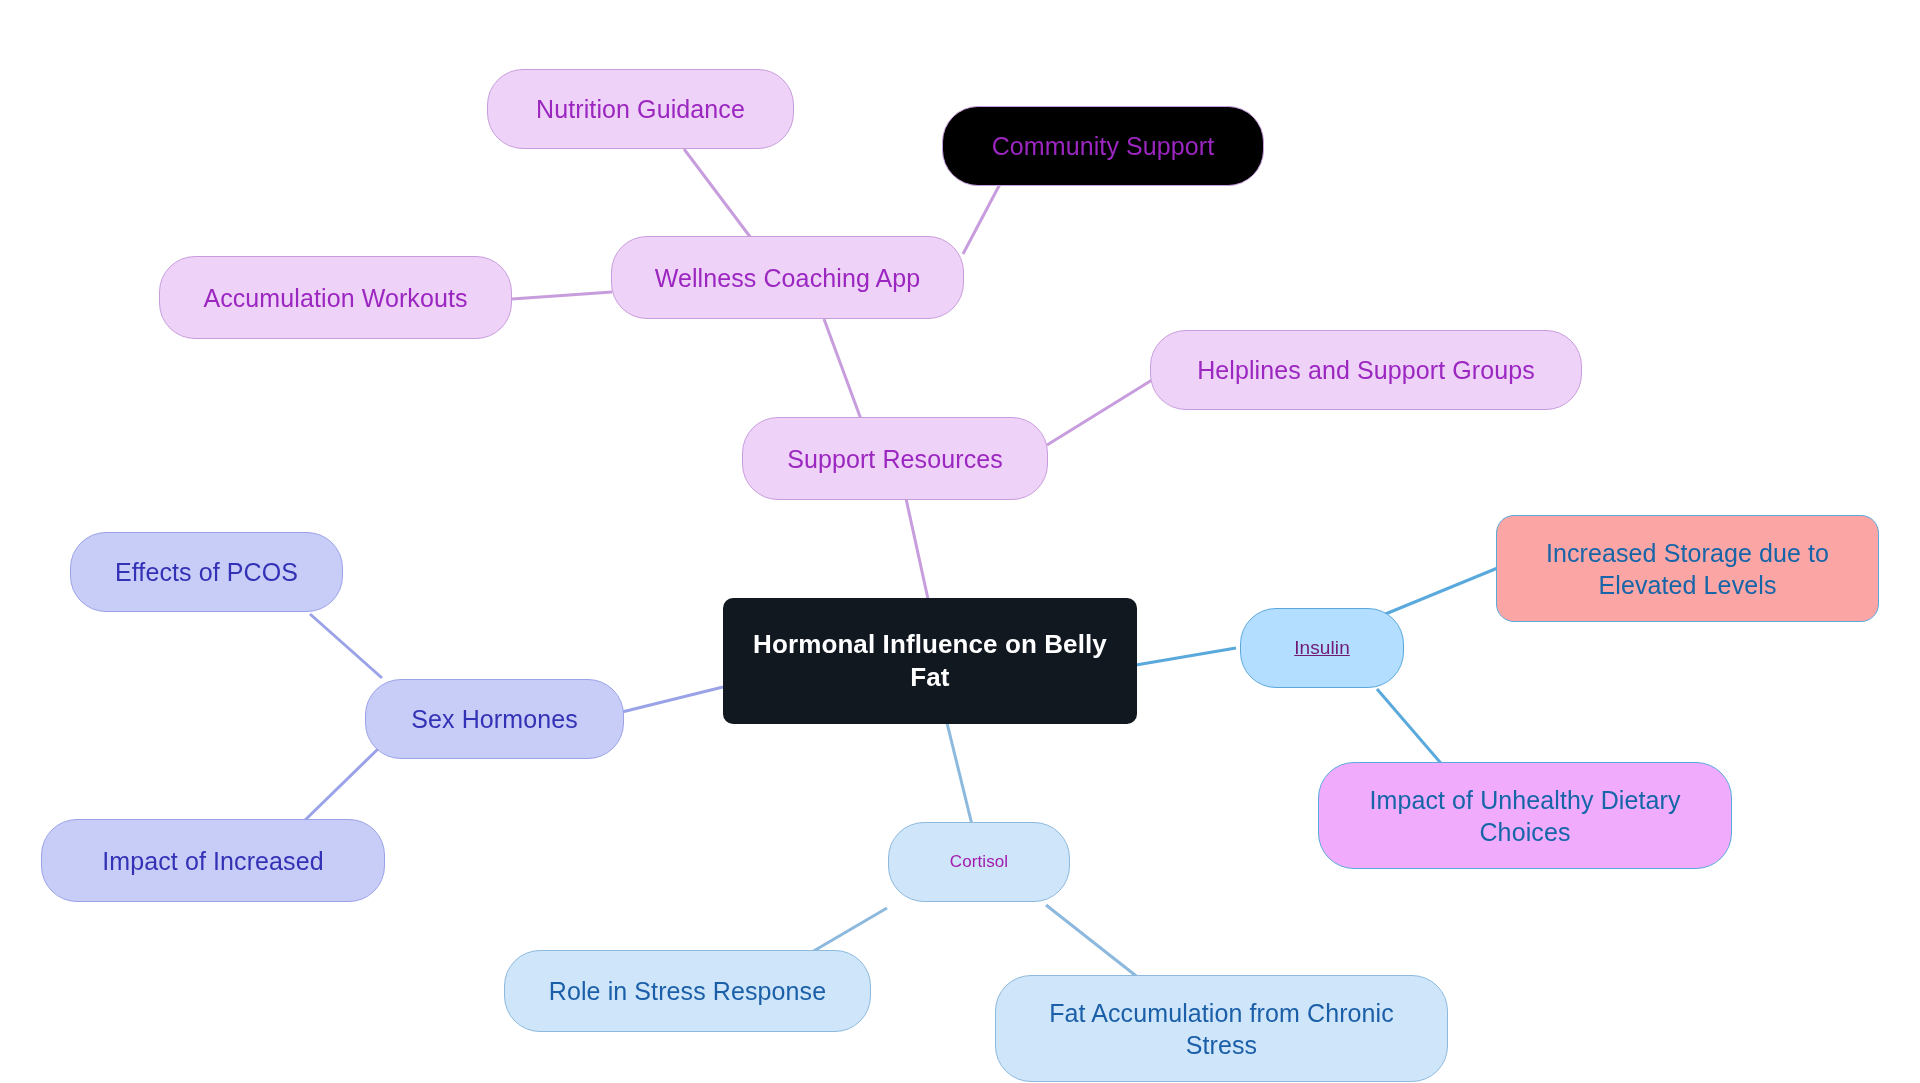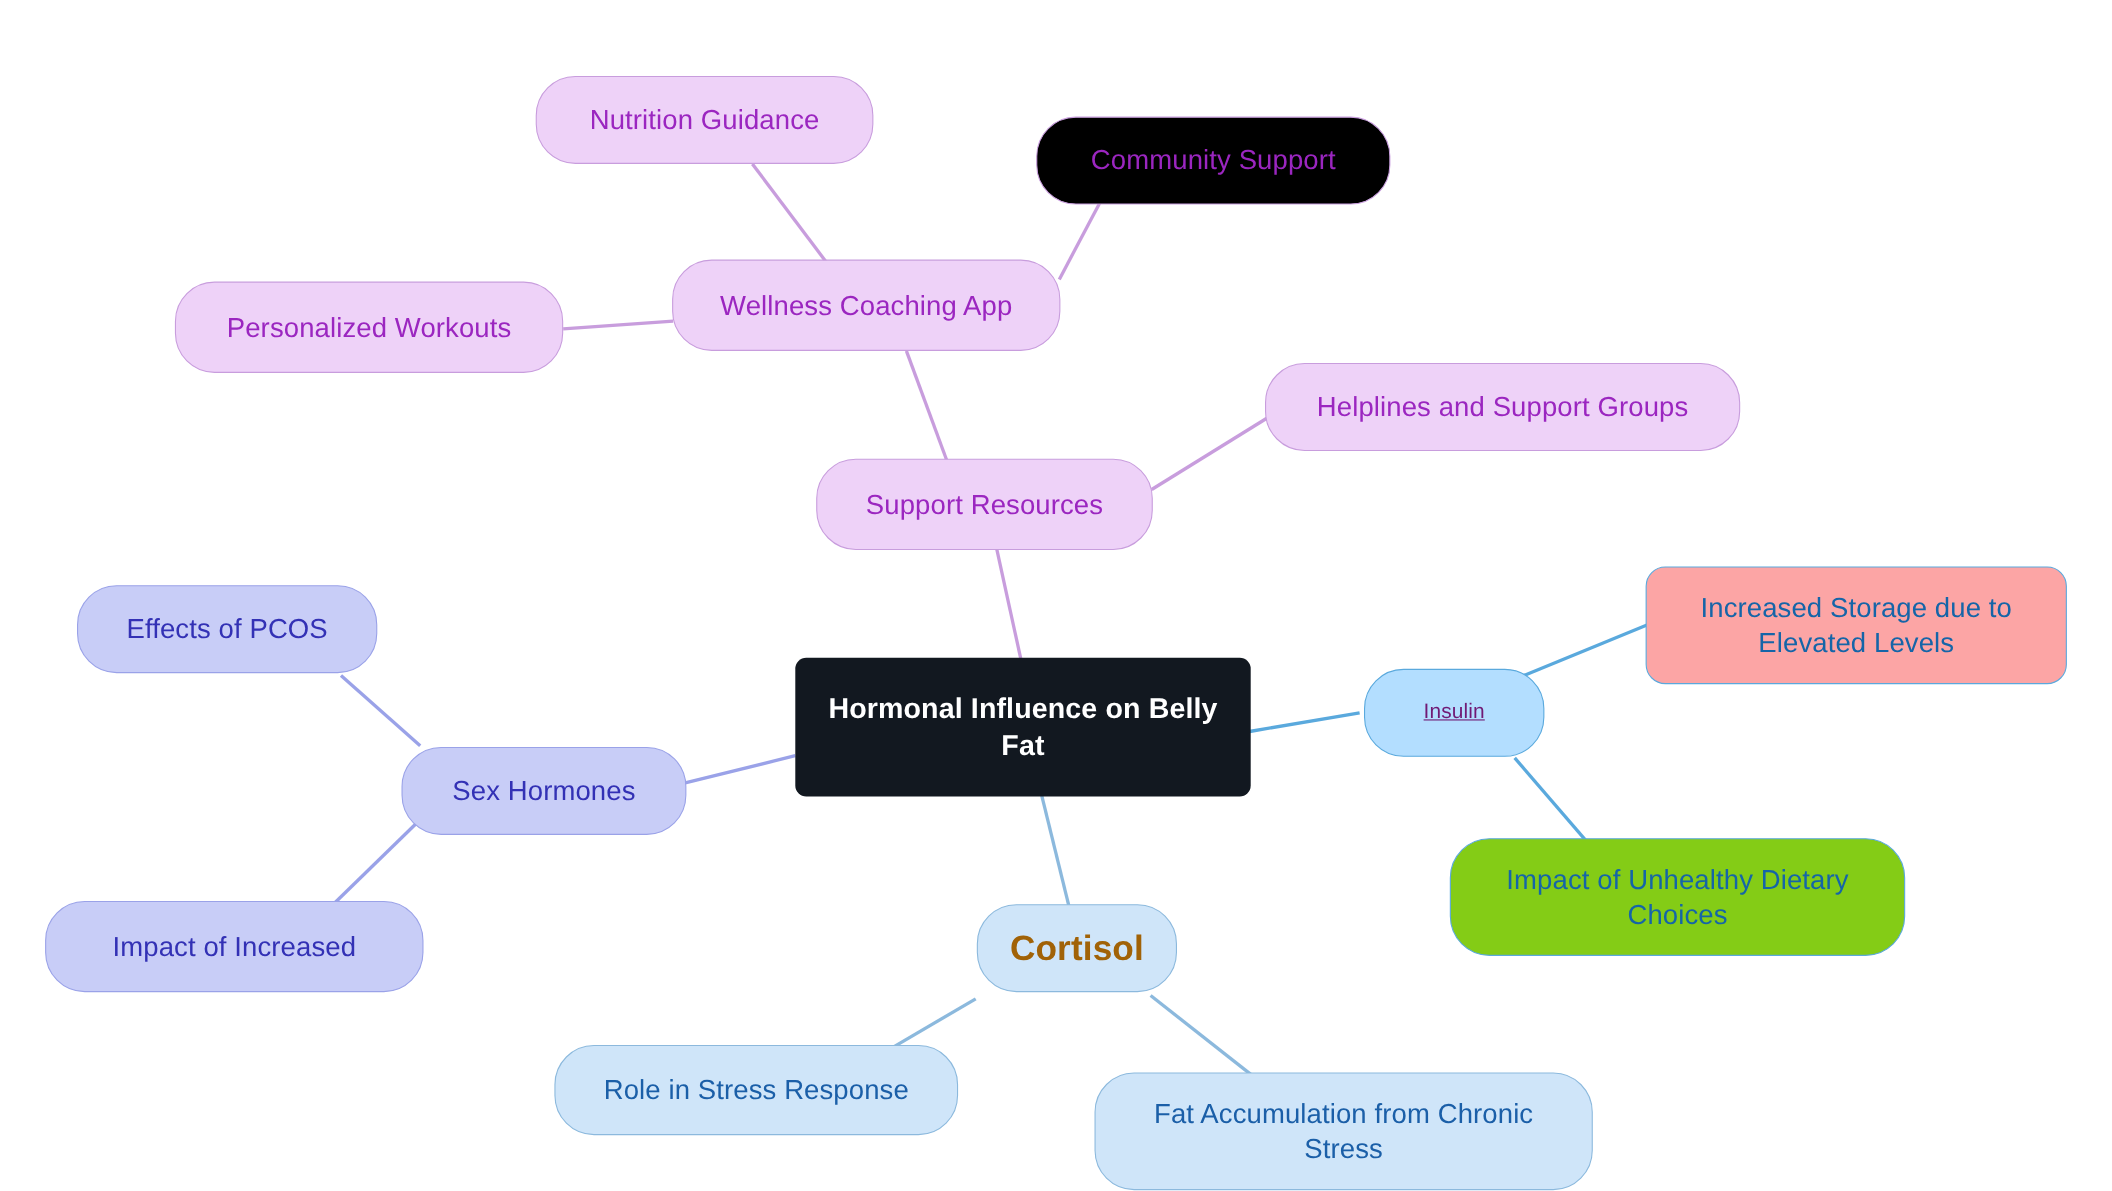--- a/index.html
+++ b/index.html
@@ -86,58 +86,58 @@
     <path d="M 612 253 L 512 260" fill="none" stroke="#c89ddd" stroke-width="3"></path>
   </svg>
 
   <div class="node" style="left:487px; top:30px; width:307px; height:80px;
               background:#eed2f8; border-color:#c89ddd; color:#9b26c0; font-size:25px;">Nutrition Guidance</div>
 
   <div class="node" style="left:942px; top:67px; width:322px; height:80px;
               background:#000000; border-color:#c89ddd; color:#9b26c0; font-size:25px;">Community Support</div>
 
   <div class="node" style="left:159px; top:217px; width:353px; height:83px;
-              background:#eed2f8; border-color:#c89ddd; color:#9b26c0; font-size:25px;">Personalized Workouts</div>
+              background:#eed2f8; border-color:#c89ddd; color:#9b26c0; font-size:25px;">Accumulation Workouts</div>
 
   <div class="node" style="left:611px; top:197px; width:353px; height:83px;
               background:#eed2f8; border-color:#c89ddd; color:#9b26c0; font-size:25px;">Wellness Coaching App</div>
 
   <div class="node" style="left:1150px; top:291px; width:432px; height:80px;
               background:#eed2f8; border-color:#c89ddd; color:#9b26c0; font-size:25px;">Helplines and Support Groups</div>
 
   <div class="node" style="left:742px; top:378px; width:306px; height:83px;
               background:#eed2f8; border-color:#c89ddd; color:#9b26c0; font-size:25px;">Support Resources</div>
 
   <div class="node" style="left:70px; top:493px; width:273px; height:80px;
               background:#c8cdf7; border-color:#9aa2e8; color:#3331b5; font-size:25px;">Effects of PCOS</div>
 
   <div class="node" style="left:365px; top:640px; width:259px; height:80px;
               background:#c8cdf7; border-color:#9aa2e8; color:#3331b5; font-size:25px;">Sex Hormones</div>
 
   <div class="node" style="left:41px; top:780px; width:344px; height:83px;
               background:#c8cdf7; border-color:#9aa2e8; color:#3331b5; font-size:25px;">Impact of Increased</div>
 
   <div class="node" style="left:888px; top:783px; width:182px; height:80px;
-              background:#cfe5f9; border-color:#8cb9dd; color:#a16207; font-size:32px;font-weight:bold;">Cortisol</div>
+              background:#cfe5f9; border-color:#8cb9dd; color:#a21caf; font-size:17px;">Cortisol</div>
 
   <div class="node" style="left:504px; top:911px; width:367px; height:82px;
               background:#cfe5f9; border-color:#8cb9dd; color:#1b5fa8; font-size:25px;">Role in Stress Response</div>
 
   <div class="node" style="left:995px; top:936px; width:453px; height:107px;
               background:#cfe5f9; border-color:#8cb9dd; color:#1b5fa8; font-size:25px;">Fat Accumulation from Chronic
 Stress</div>
 
   <div class="node" style="left:1240px; top:569px; width:164px; height:80px;
               background:#b3deff; border-color:#5aa9dd; color:#701a75; font-size:19px;text-decoration:underline;">Insulin</div>
 
   <div class="node" style="left:1496px; top:476px; width:383px; height:107px;
               background:#fca5a5; border-color:#5aa9dd; color:#1565a8; font-size:25px;border-radius:18px;">Increased Storage due to
 Elevated Levels</div>
 
   <div class="node" style="left:1318px; top:723px; width:414px; height:107px;
-              background:#84cc16; border-color:#5aa9dd; color:#1565a8; font-size:25px;">Impact of Unhealthy Dietary
+              background:#f0abfc; border-color:#5aa9dd; color:#1565a8; font-size:25px;">Impact of Unhealthy Dietary
 Choices</div>
 
   <div class="node root" style="left:723px; top:559px; width:414px; height:126px;
               background:#121820; color:#ffffff; font-size:26px;">Hormonal Influence on Belly
 Fat</div>
 
 </div>
 
 </body></html>

